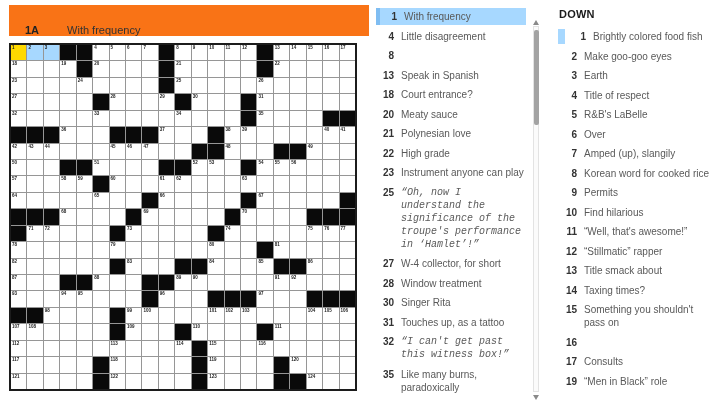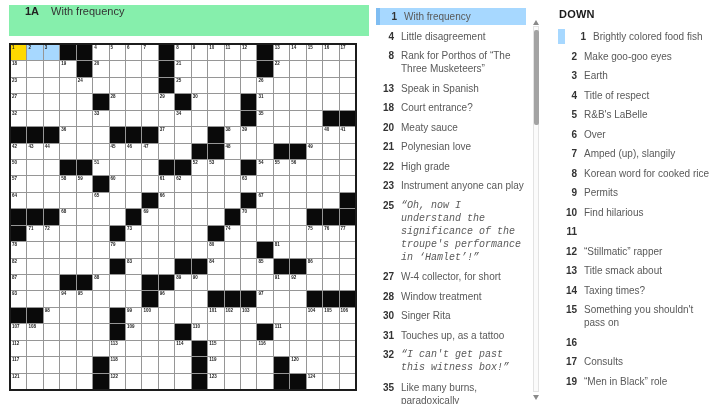--- a/index.html
+++ b/index.html
@@ -2,21 +2,21 @@
 <html><head>
 <meta charset="utf-8">
 <style>
   * { margin:0; padding:0; box-sizing:border-box; }
   html,body { width:720px; height:404px; background:#ffffff; overflow:hidden;
               font-family:"Liberation Sans", sans-serif; }
   #stage { position:relative; width:720px; height:404px; background:#fff; }
 
   
   #clue-bar { position:absolute; left:9px; top:5px; width:360px; height:31px;
-              background:#86efac; display:flex; align-items:flex-start; }
+              background:#f97316; display:flex; align-items:flex-end;gap:16px; }
   #clue-bar .num { font-weight:bold; font-size:11px; color:#222; margin-left:16px; }
   #clue-bar .txt { font-size:11px; color:#333; margin-left:12px; }
 
   
   #grid { position:absolute; left:9px; top:43px; width:348px; height:348px;
           display:grid; grid-template-columns:repeat(21,1fr); grid-template-rows:repeat(21,1fr);
           gap:1px; background:#969696; border:2px solid #1c1c1c; }
   .cell { background:#fff; position:relative; cursor:pointer; }
   .cell.black { background:#0a0a0a; cursor:default; }
   .cell.sel { background:#ffd900; }
@@ -762,21 +762,20 @@
         <div class="clue-row selected">
           <span class="cnum">1</span>
           <span class="ctext">With frequency</span>
         </div>
         <div class="clue-row">
           <span class="cnum">4</span>
           <span class="ctext">Little disagreement</span>
         </div>
         <div class="clue-row">
           <span class="cnum">8</span>
-          <span class="ctext">Rank for Porthos of “The Three Musketeers”</span>
         </div>
         <div class="clue-row">
           <span class="cnum">13</span>
           <span class="ctext">Speak in Spanish</span>
         </div>
         <div class="clue-row">
           <span class="cnum">18</span>
           <span class="ctext">Court entrance?</span>
         </div>
         <div class="clue-row">
@@ -871,20 +870,21 @@
         <div class="clue-row">
           <span class="cnum">9</span>
           <span class="ctext">Permits</span>
         </div>
         <div class="clue-row">
           <span class="cnum">10</span>
           <span class="ctext">Find hilarious</span>
         </div>
         <div class="clue-row">
           <span class="cnum">11</span>
+          <span class="ctext">“Well, that's awesome!”</span>
         </div>
         <div class="clue-row">
           <span class="cnum">12</span>
           <span class="ctext">“Stillmatic” rapper</span>
         </div>
         <div class="clue-row">
           <span class="cnum">13</span>
           <span class="ctext">Title smack about</span>
         </div>
         <div class="clue-row">

